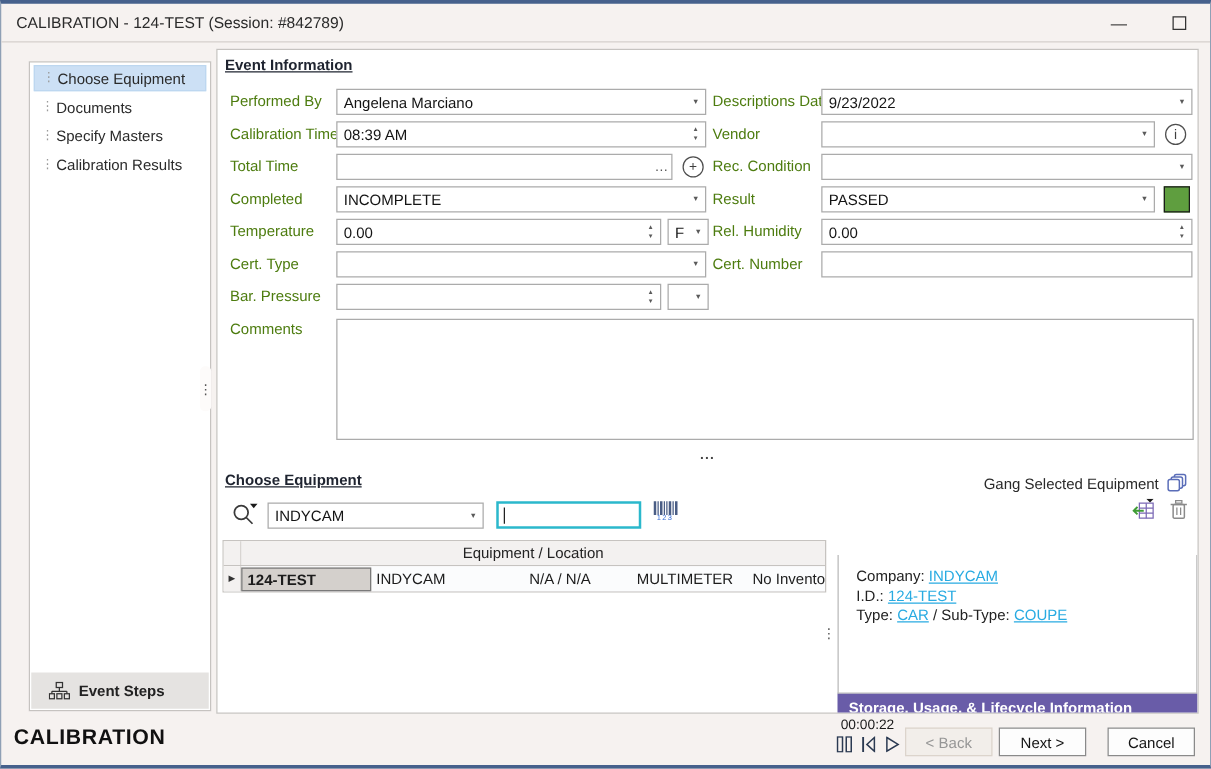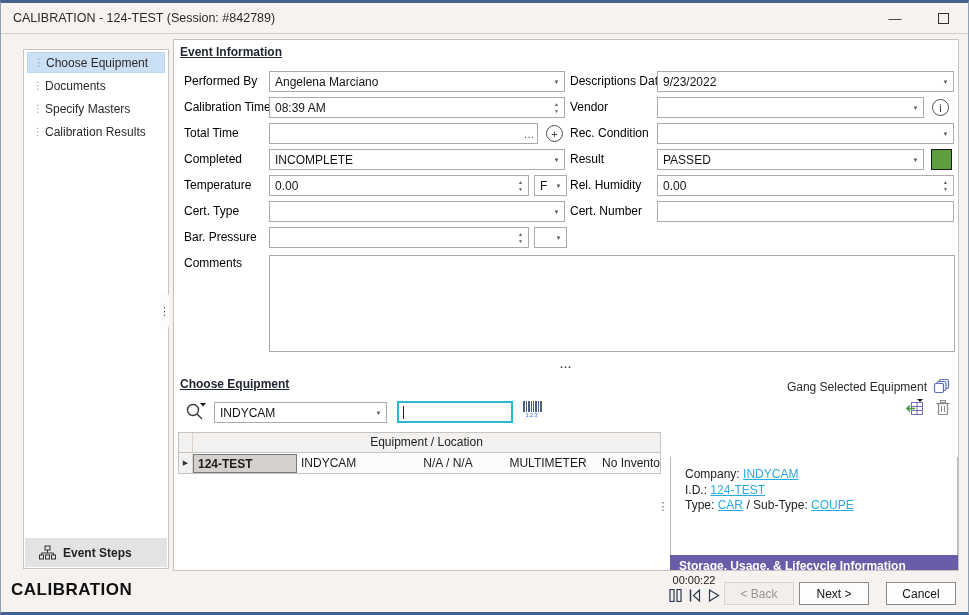--- a/index.html
+++ b/index.html
@@ -19,21 +19,21 @@
   
   .sidebar{ position:absolute; left:22px; top:46px; width:146px; height:520px; background:#fff; border:1px solid #c6c3c0; }
   .side-item{ position:relative; margin:2px 3px 0 3px; height:21px; display:flex; align-items:center; font-size:12px; color:#2a2a2a; padding-left:6px; }
   .side-item.selected{ background:#cce0f5; border:1px solid #bdd7f0; }
   .grip{ color:#9a9a9a; font-size:10px; width:12px; line-height:10px; letter-spacing:0; }
   .event-steps{ position:absolute; left:1px; bottom:1px; width:142px; height:29px; background:#e5e3e1; display:flex; align-items:center; gap:7px; padding-left:14px; font-size:12px; font-weight:bold; color:#222; }
   .side-splitter{ position:absolute; left:159px; top:290px; width:9px; height:36px; display:flex; align-items:center; justify-content:center; color:#555; font-size:11px; background:#fdfbfa; border-radius:4px; }
   
   .main{ position:absolute; left:172px; top:36px; width:786px; height:532px; background:#fff; border:1px solid #c6c3c0; overflow:hidden; }
   .section-heading{ position:absolute; font-size:12px; font-weight:bold; color:#1f2430; text-decoration:underline; }
-  .f-label{ position:absolute; height:21px; line-height:21px; font-size:12px; color:#000000; white-space:nowrap; }
+  .f-label{ position:absolute; height:21px; line-height:21px; font-size:12px; color:#4d7c0f; white-space:nowrap; }
   .field{ position:absolute; height:21px; background:#fff; border:1px solid #ababab; display:flex; align-items:center; font-size:12px; color:#141414; padding-left:5px; }
   .field .val{ flex:1; white-space:nowrap; overflow:hidden; }
   .arrow{ width:15px; text-align:center; color:#5a5a5a; font-size:6px; align-self:stretch; display:flex; align-items:center; justify-content:center; }
   .spin{ width:15px; align-self:stretch; display:flex; flex-direction:column; align-items:center; justify-content:center; color:#5a5a5a; font-size:5px; line-height:5px; gap:2px; }
   .dots-btn{ width:16px; color:#555; font-size:11px; text-align:center; }
   .circle-ic{ position:absolute; width:17px; height:17px; border:1px solid #4f4f4f; border-radius:50%; display:flex; align-items:center; justify-content:center; font-size:11px; color:#3e3e3e; background:#fff; }
   .textarea{ position:absolute; background:#fff; border:1px solid #ababab; }
   .center-dots{ position:absolute; left:0; width:100%; text-align:center; color:#444; font-size:11px; font-weight:bold; letter-spacing:1px; line-height:8px; }
   .swatch{ position:absolute; width:21px; height:21px; background:#5f9e3f; border:1px solid #1a1a1a; }
   
@@ -54,21 +54,21 @@
   .eq-row .gut{ width:14px; align-self:stretch; background:#f3f1f0; border-right:1px solid #d8d5d2; display:flex; align-items:center; justify-content:center; font-size:7px; color:#333; }
   .cell{ white-space:nowrap; overflow:hidden; padding:0 4px; line-height:18px; }
   .cell-id{ width:104px; font-weight:bold; background:#d4d0cc; border:1px solid #7a7a7a; height:19px; }
   .cell-co{ width:101px; }
   .cell-loc{ width:100px; text-align:center; }
   .cell-type{ width:100px; text-align:center; }
   .cell-inv{ flex:1; }
   .mid-splitter{ position:absolute; left:483px; top:446px; width:12px; height:40px; display:flex; align-items:center; justify-content:center; color:#555; font-size:11px; }
   
   .purple-bar{ position:absolute; left:496px; width:288px; height:22px; background:#695ca8; color:#fff; font-size:12px; font-weight:bold; display:flex; align-items:center; padding-left:9px; white-space:nowrap; overflow:hidden; }
-  .asset-body{ position:absolute; left:496px; top:417px; width:288px; height:111px; background:#fff; border:1px solid #b9b9b9; border-top:none; font-size:12px; color:#222; padding:10px 0 0 14px; line-height:15.5px; }
+  .asset-body{ position:absolute; left:496px; top:404px; width:288px; height:111px; background:#fff; border:1px solid #b9b9b9; border-top:none; font-size:12px; color:#222; padding:10px 0 0 14px; line-height:15.5px; }
   .asset-body .lab{ color:#222; }
   .lnk{ color:#29abe2; text-decoration:underline; }
   
   .footer-title{ position:absolute; left:10px; top:577px; font-size:17px; font-weight:bold; letter-spacing:0.5px; color:#111; }
   .timer{ position:absolute; left:650px; top:571px; width:86px; text-align:center; font-size:11px; color:#1a1a1a; }
   .media{ position:absolute; left:650px; top:586px; width:86px; display:flex; justify-content:center; gap:7px; align-items:center; }
   .btn{ position:absolute; top:579px; height:23px; width:70px; background:#fdfdfd; border:1px solid #8a8a8a; font-size:12px; color:#141414; display:flex; align-items:center; justify-content:center; }
   .btn.disabled{ background:#f2eeea; border-color:#dcd4cc; color:#969696; }
 </style>
 </head>

